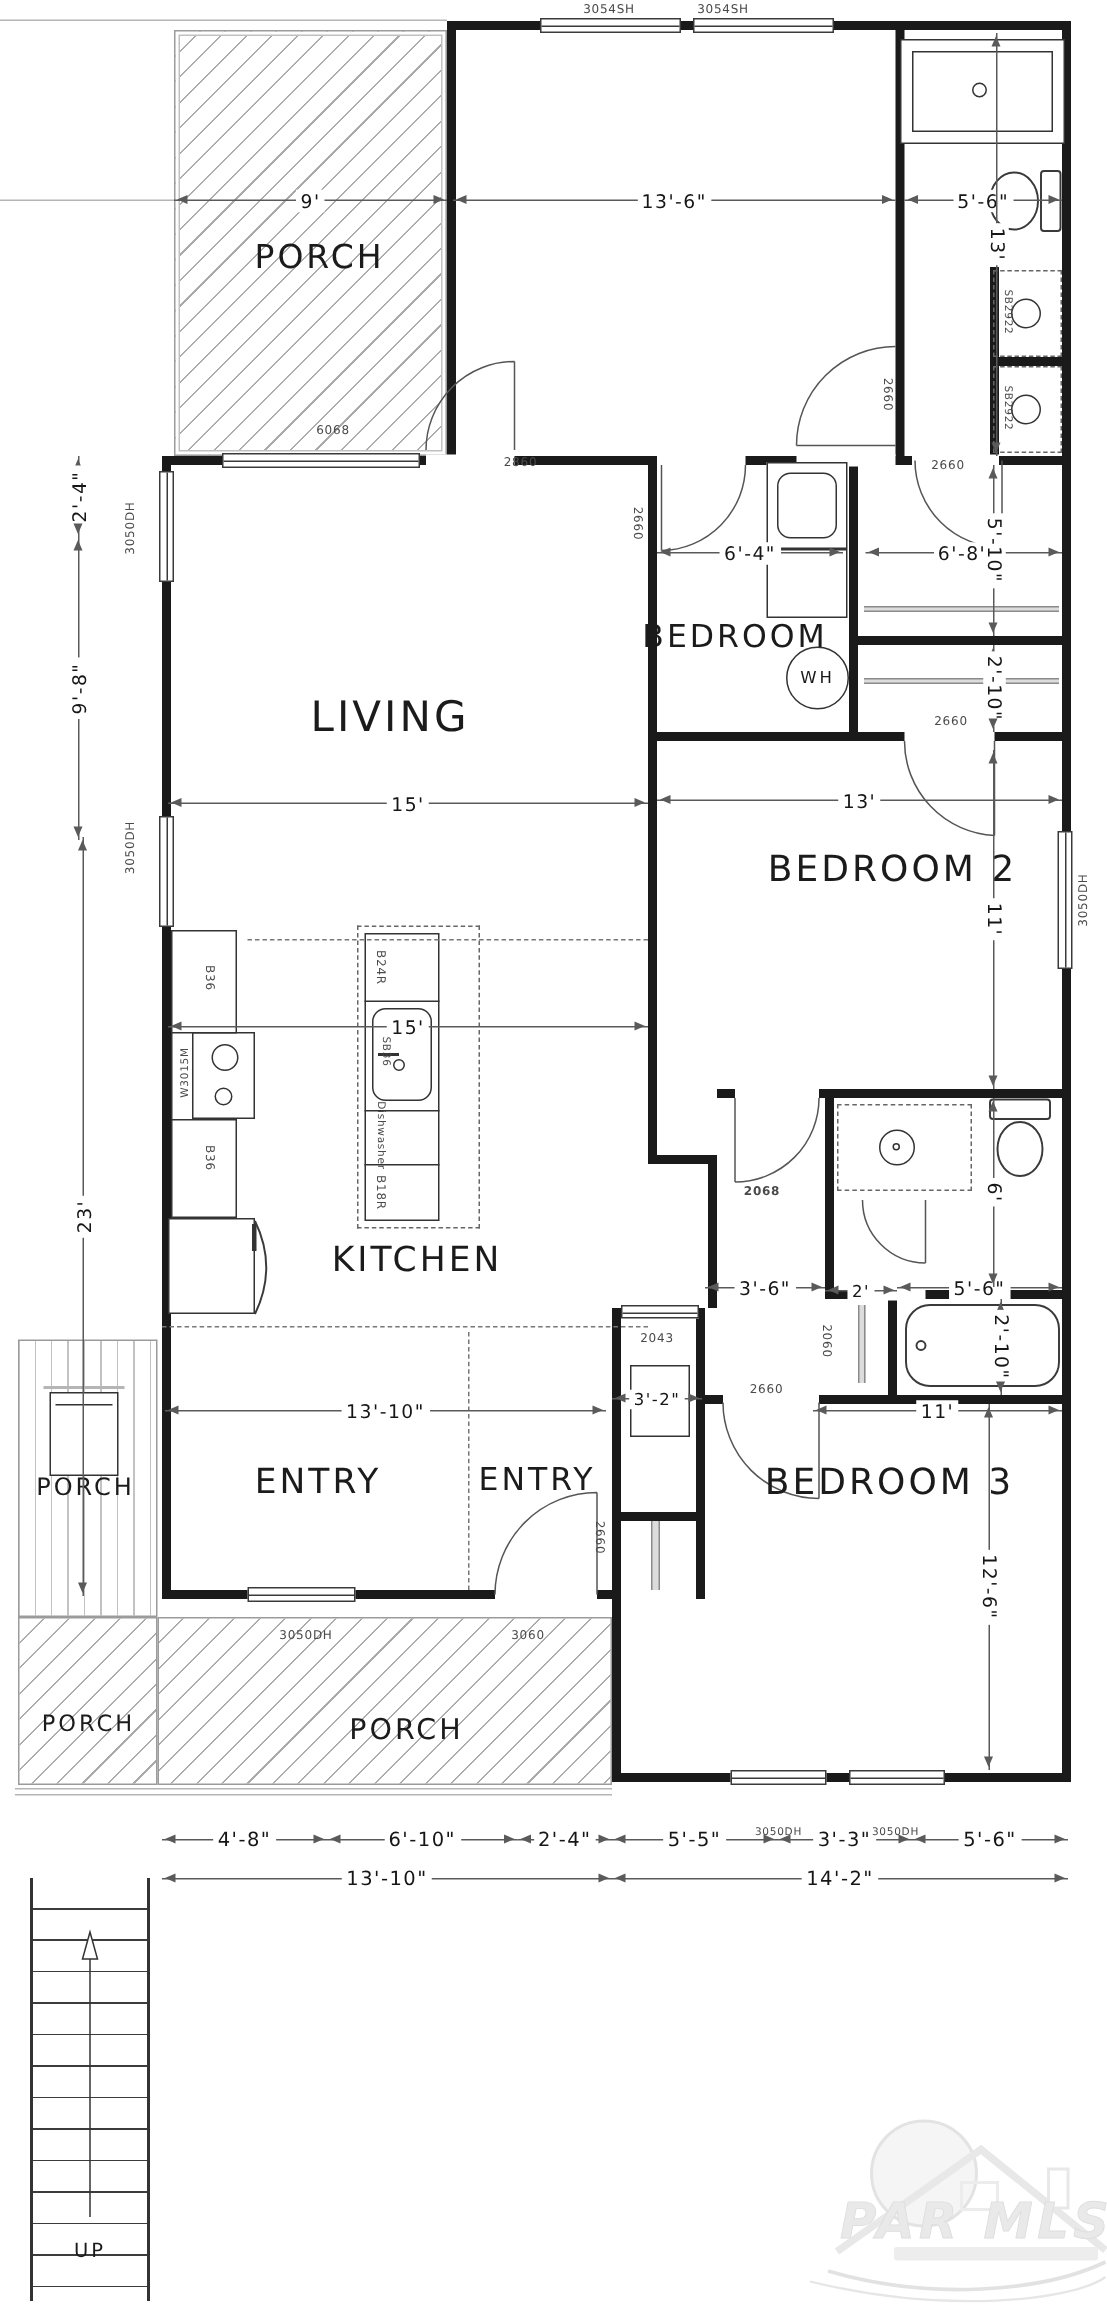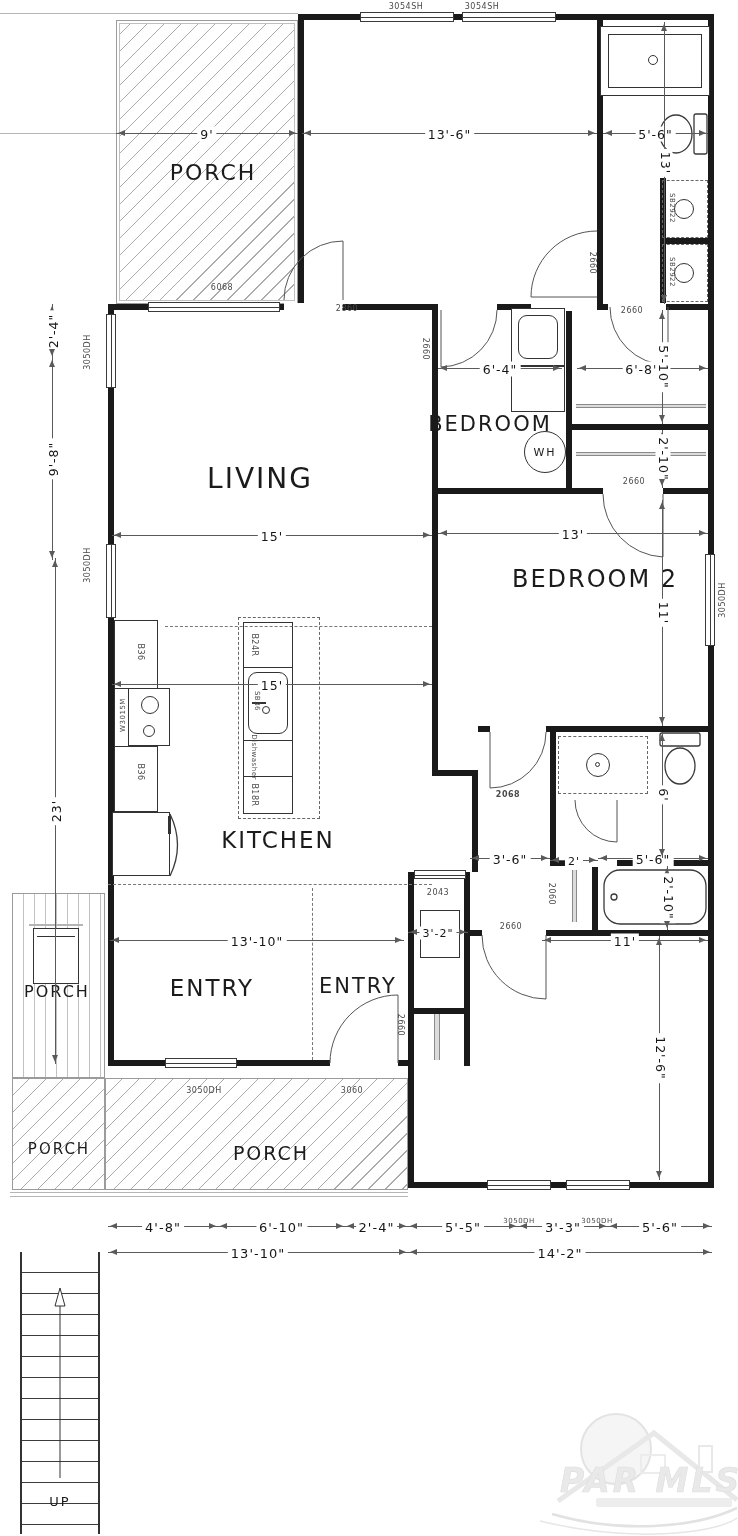--- a/index.html
+++ b/index.html
@@ -192,20 +192,21 @@
   </svg>
 
   <div id="labels">
       <span class="room" style="left: 213px; top: 172px; font-size: 22px;">PORCH</span>
       <span class="room" style="left: 260px; top: 478px; font-size: 28px;">LIVING</span>
       <span class="room" style="left: 490px; top: 424px; font-size: 21px;">BEDROOM</span>
       <span class="room" style="left: 595px; top: 579px; font-size: 24px;">BEDROOM 2</span>
       <span class="room" style="left: 278px; top: 840px; font-size: 23px;">KITCHEN</span>
       <span class="room" style="left: 212px; top: 988px; font-size: 23px;">ENTRY</span>
       <span class="room" style="left: 358px; top: 986px; font-size: 21px;">ENTRY</span>
+      <span class="room" style="left: 593px; top: 988px; font-size: 24px;">BEDROOM 3</span>
       <span class="room" style="left: 57px; top: 991px; font-size: 16px;">PORCH</span>
       <span class="room" style="left: 59px; top: 1149px; font-size: 15px;">PORCH</span>
       <span class="room" style="left: 271px; top: 1153px; font-size: 19px;">PORCH</span>
       <span class="room" style="left: 545px; top: 452px; font-size: 11px;">WH</span>
       <span class="room" style="left: 60px; top: 1501px; font-size: 13px;">UP</span>
       <div class="hdim" style="left: 116px; top: 133px; width: 182px; height: 0px;">
         <span class="dlab">9'</span>
       </div>
       <div class="hdim" style="left: 302px; top: 133px; width: 295px; height: 0px;">
         <span class="dlab">13'-6"</span>

